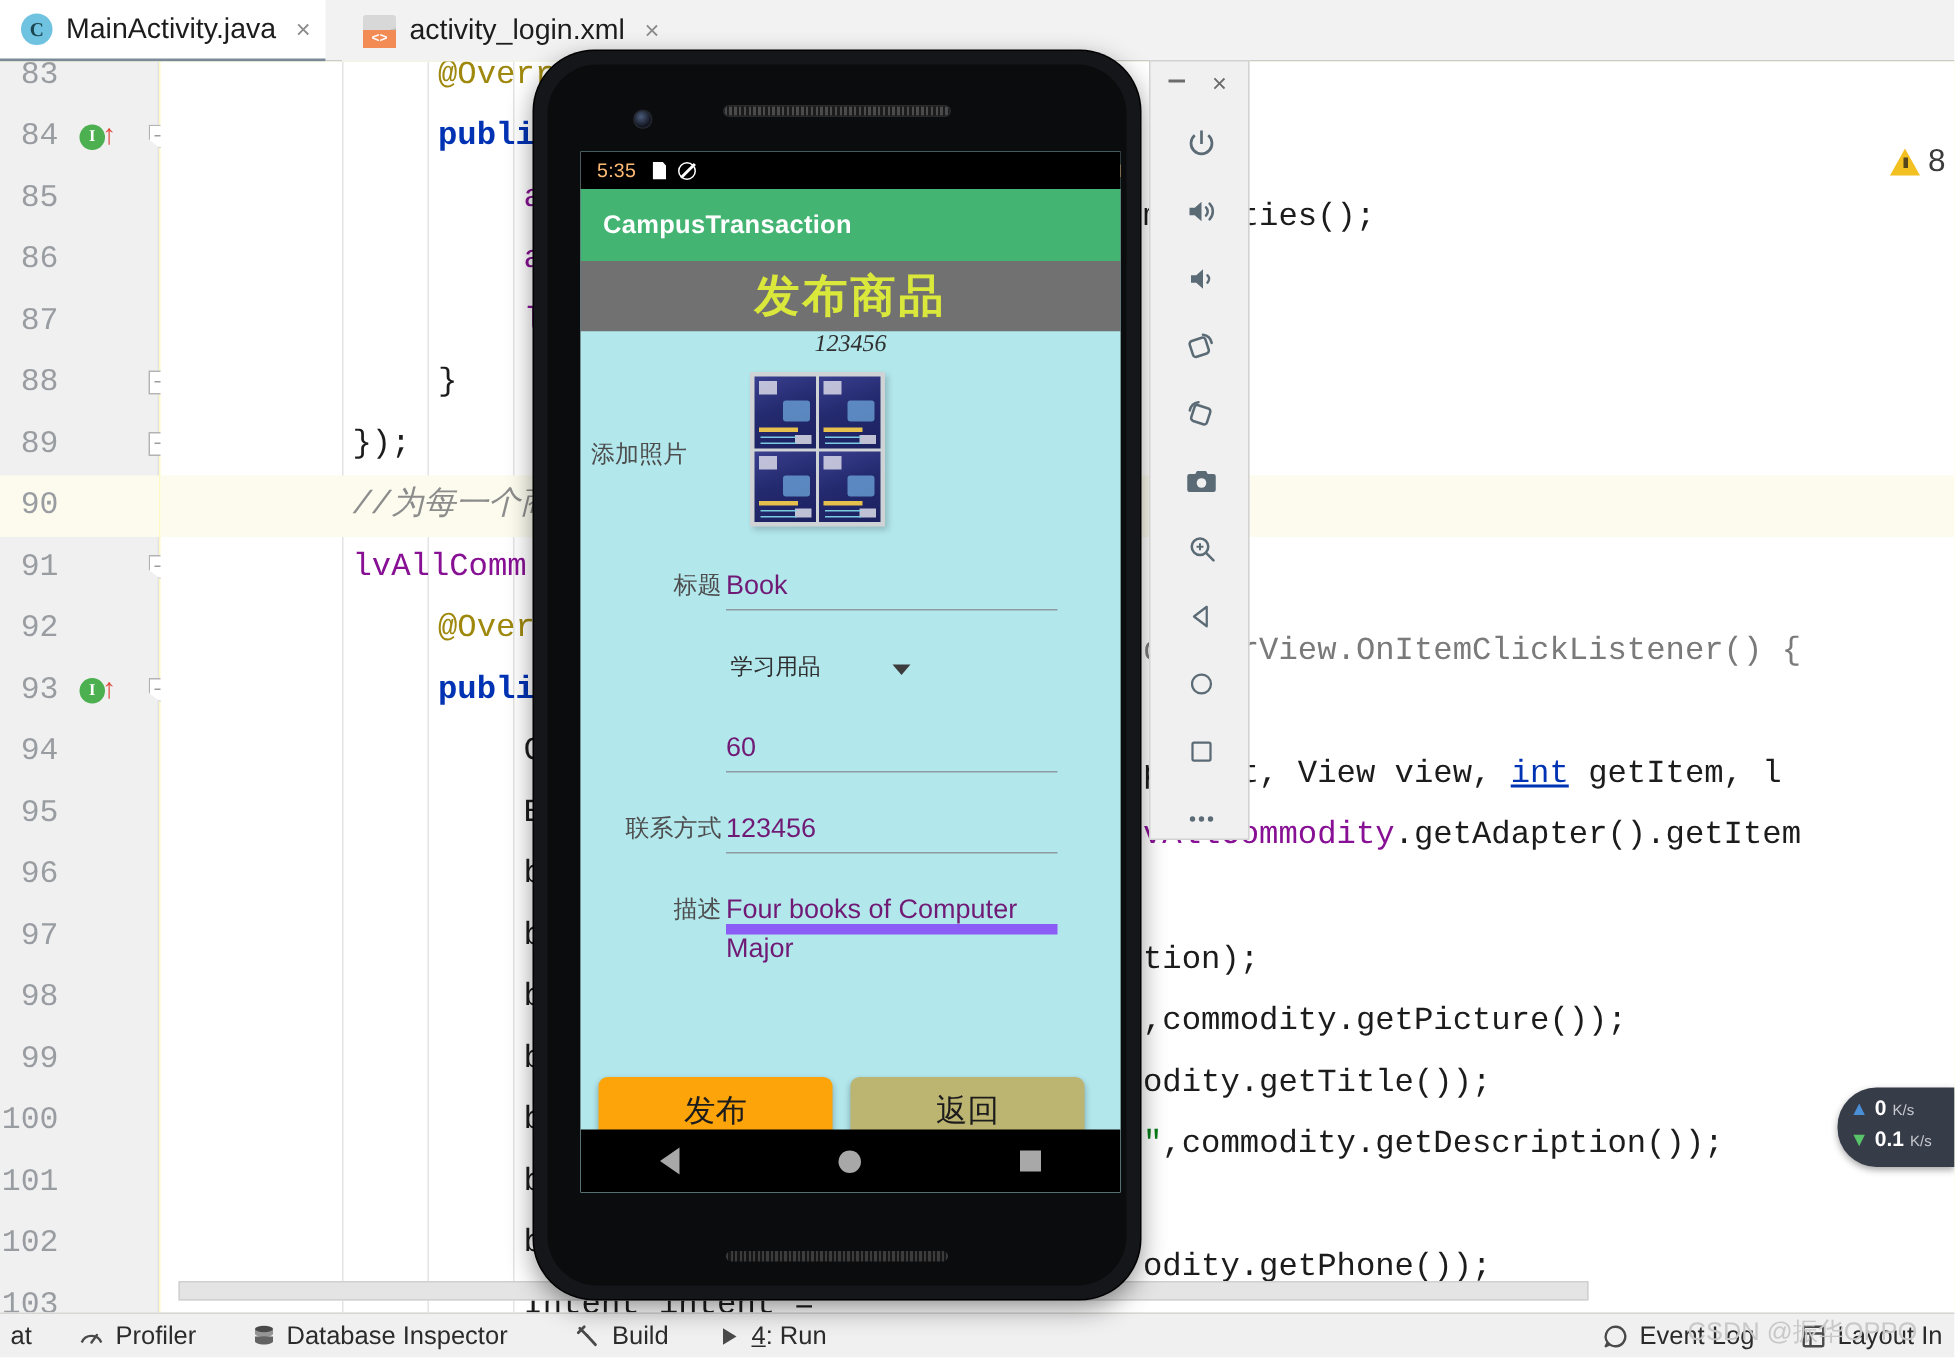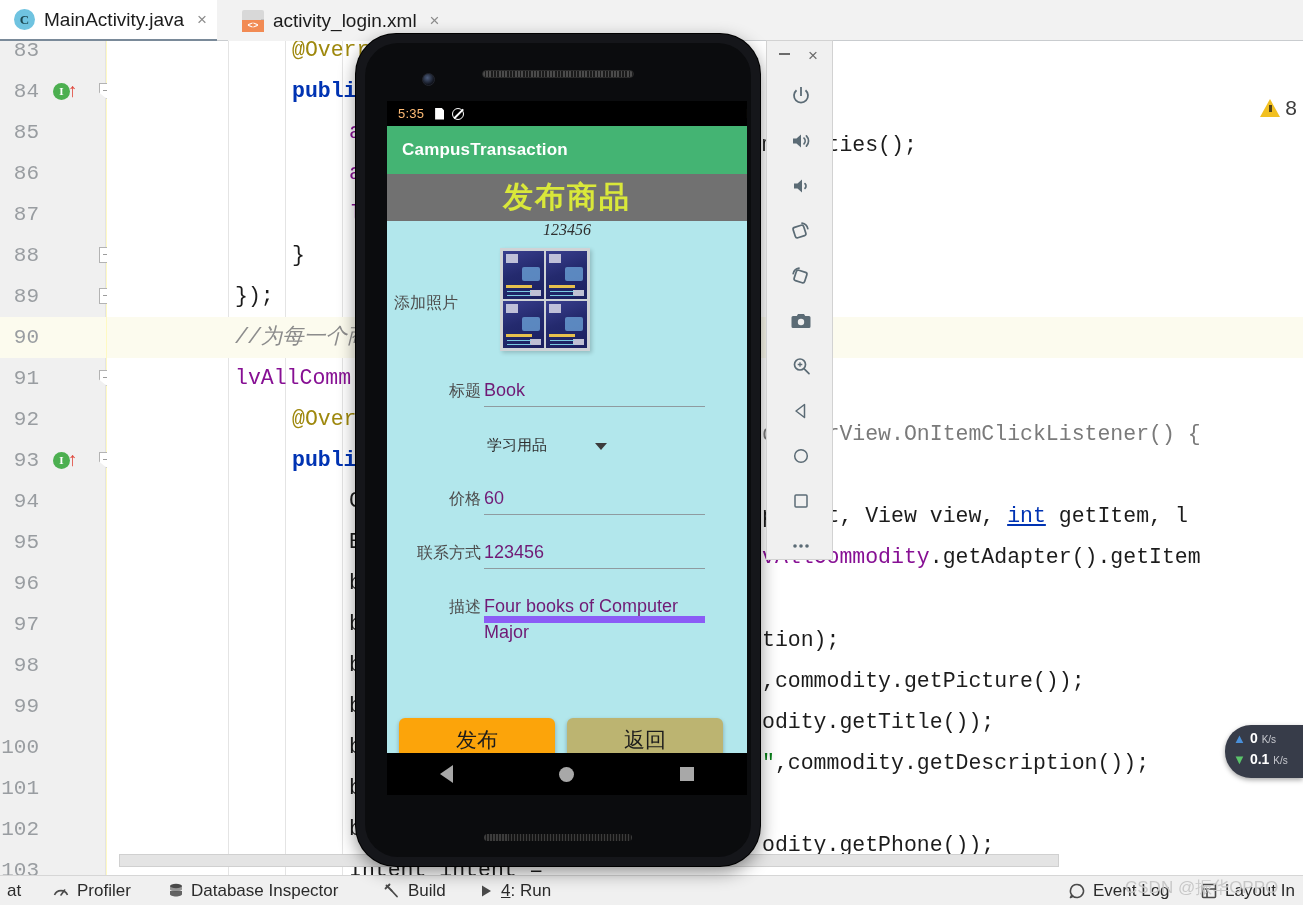--- a/index.html
+++ b/index.html
@@ -463,21 +463,20 @@
 
           <div id="fields">
               <div class="frow" style="top: 143px;">
                 <div class="flabel">标题</div>
                 <div class="finput"><span>Book</span></div>
               </div>
               <div class="frow" style="top: 197px;">
                 <div class="fspinner"><span>学习用品</span><span class="caret"></span></div>
               </div>
               <div class="frow" style="top: 251px;">
-                <div class="flabel">价格</div>
                 <div class="finput"><span>60</span></div>
               </div>
               <div class="frow" style="top: 305px;">
                 <div class="flabel">联系方式</div>
                 <div class="finput"><span>123456</span></div>
               </div>
               <div class="frow" style="top: 359px;">
                 <div class="flabel">描述</div>
                 <div class="finput focus"><span>Four books of Computer Major</span></div>
               </div>

